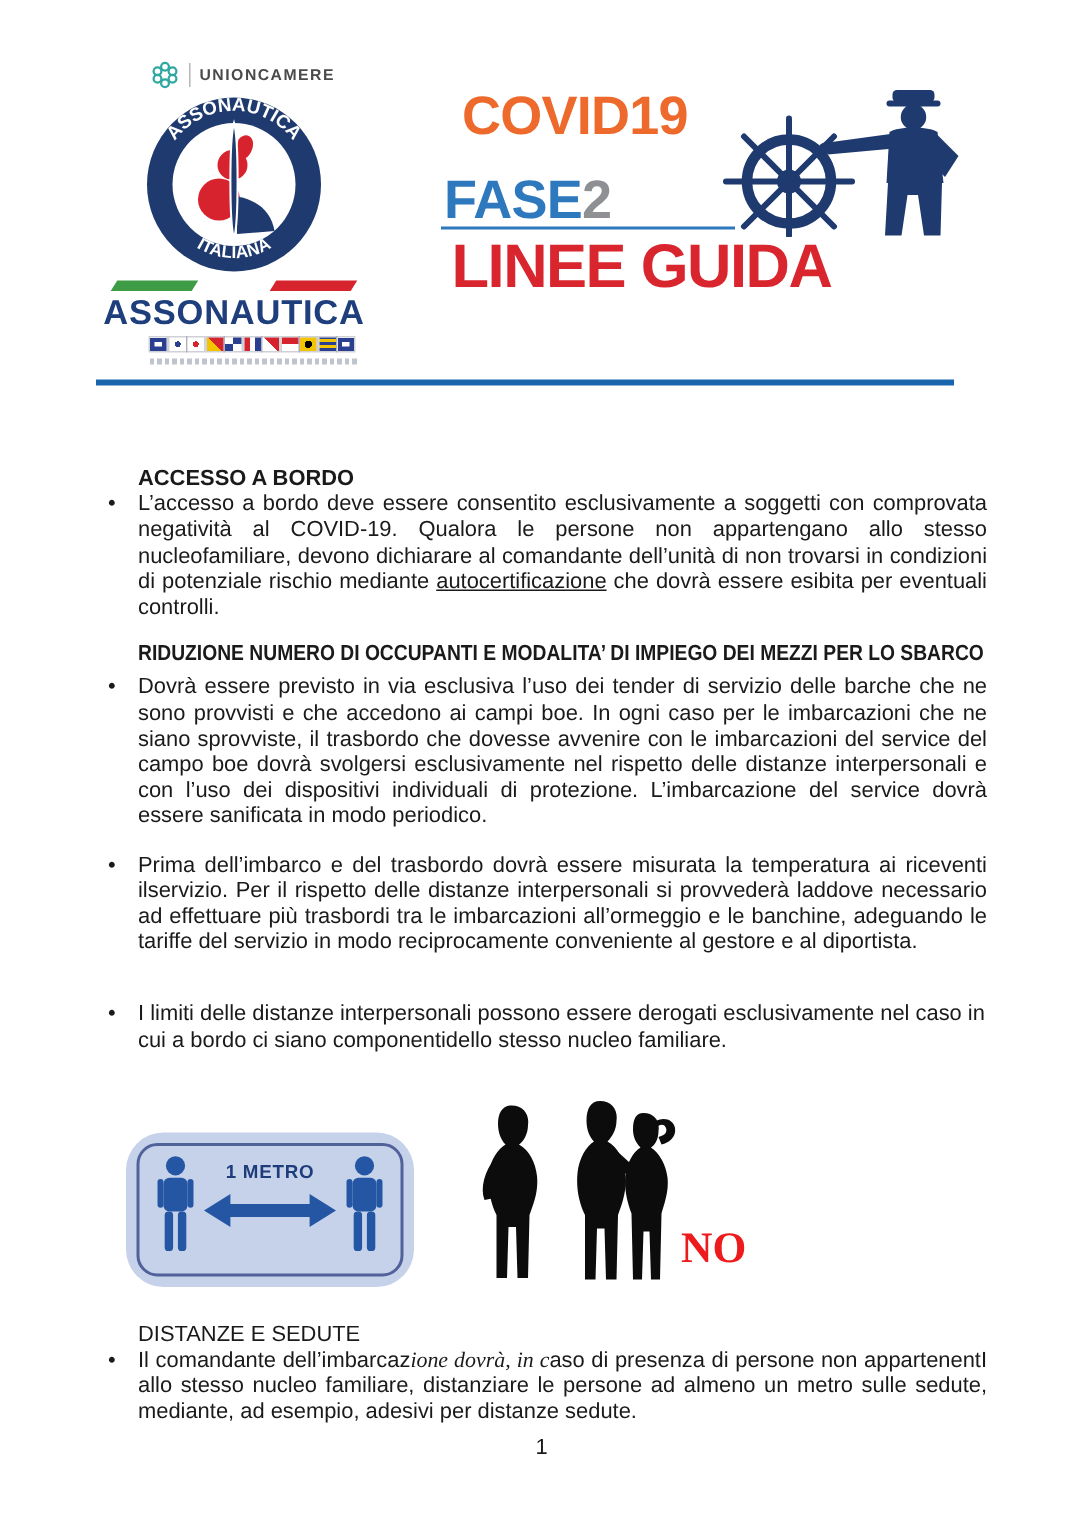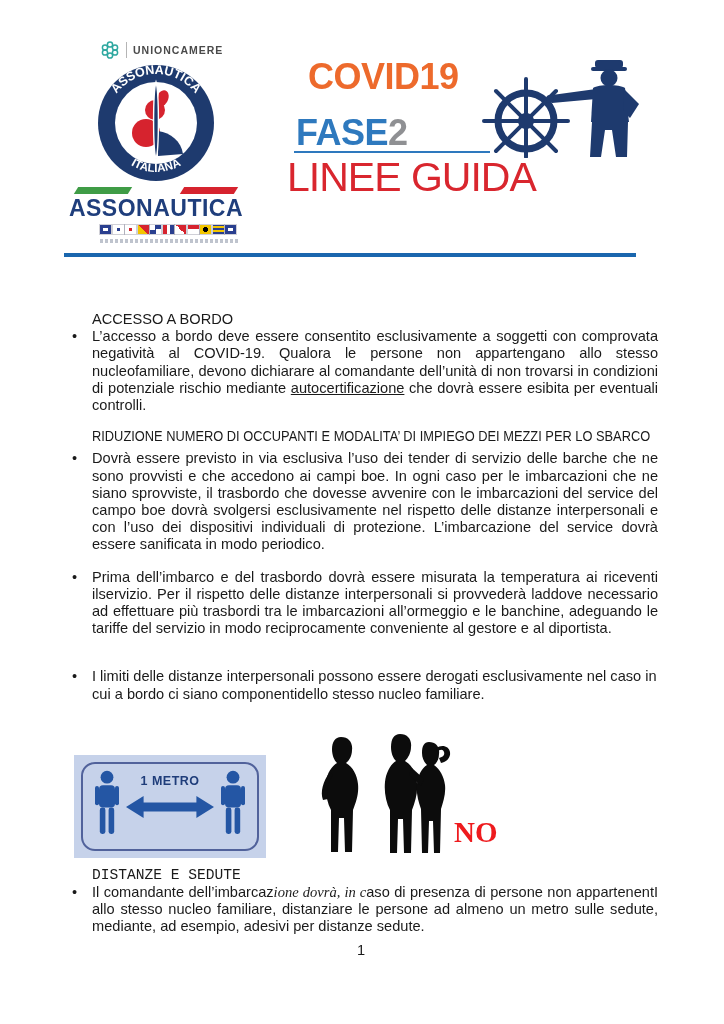--- a/index.html
+++ b/index.html
@@ -35,47 +35,47 @@
   .motto{
     position:absolute; left:100px; top:239px; width:140px; height:4px; opacity:.55;
     background:repeating-linear-gradient(90deg, #8a93a5 0 3px, transparent 3px 5px);
   }
   
   .covid{position:absolute; left:296px; top:56px; font-size:36px; font-weight:bold; color:#ED6A2C; letter-spacing:-.5px;margin-left:12px;}
   .fase{position:absolute; left:296px; top:99px; font-size:36px; font-weight:bold; letter-spacing:-.5px;margin-top:13px;}
   .fase-blue{color:#2E79BE;} .fase-gray{color:#8F9093;}
   .fase-underline{position:absolute; left:294px; top:151px; width:196px; height:2px; background:#2E79BE;}
   .linee{
-    position:absolute; left:287px; top:157px; font-size:41px; line-height:40px;
-    font-weight:normal; color:#D9262E; letter-spacing:-1px; white-space:nowrap;
+    position:absolute; left:301px; top:157px; font-size:41px; line-height:40px;
+    font-weight:bold; color:#D9262E; letter-spacing:-1px; white-space:nowrap;
   }
   .sailor{position:absolute; left:478px; top:58px;}
   .separator{position:absolute; left:64px; top:253px; width:572px; height:4px; background:#1A66AE;}
   
   .body{
     position:absolute; left:64px; top:303px; width:594px;
     font-size:14.6px; line-height:17.2px;
   }
-  .heading{margin:0 0 0 28px; font-weight:normal;}
+  .heading{margin:0 0 0 28px; font-weight:bold;}
   .heading.regular{font-weight:normal;}
   .heading.condensed span{display:inline-block; transform:scaleX(.88); transform-origin:left center; white-space:nowrap;}
   .bullet{display:flex; margin:0;}
   .bullet-dot{flex:0 0 28px; padding-left:8px; box-sizing:border-box;}
   .bullet-text{flex:1; text-align:justify; text-align-last:left;}
   .bullet-text.no-justify{text-align:left;}
   .seg-u{text-decoration:underline;}
   .seg-i{font-style:italic;font-family:Liberation Serif, serif;}
   .mt-h2{margin-top:14px;}
   .mt-b2{margin-top:5px;}
   .mt-b3{margin-top:15px;}
   .mt-b4{margin-top:31px;}
-  .mt-h3{margin-top:7px;font-family:Liberation Mono, monospace;}
+  .mt-h3{margin-top:22px;}
   
   .figure{position:relative; height:126px; margin-top:31px;}
-  .metro-sign{position:absolute; left:10px; top:21px; width:192px; height:103px; background:#c6d2ea;}
+  .metro-sign{position:absolute; left:20px; top:21px; width:192px; height:103px; background:#c6d2ea;border-radius:25px;}
   .metro-border{position:absolute; left:7px; top:7px; right:7px; bottom:7px; border:2px solid #51629b; border-radius:14px;}
   .metro-label{position:absolute; left:0; top:18px; width:100%; text-align:center; font-size:12.5px; font-weight:bold; color:#1f3d7a; letter-spacing:.5px;}
   .metro-person{position:absolute; top:15px;}
   .metro-person.left{left:17px;} .metro-person.right{right:17px;}
   .metro-arrow{position:absolute; left:52px; top:36px;}
   .silhouettes{position:absolute; left:244px; top:0;}
   .no-label{position:absolute; left:390px; top:90px; font-family:"Liberation Serif", serif; font-size:29px; font-weight:bold; color:#EE1B1E;}
   .page-num{margin-top:6px; text-align:center;}
 </style>
 </head>

